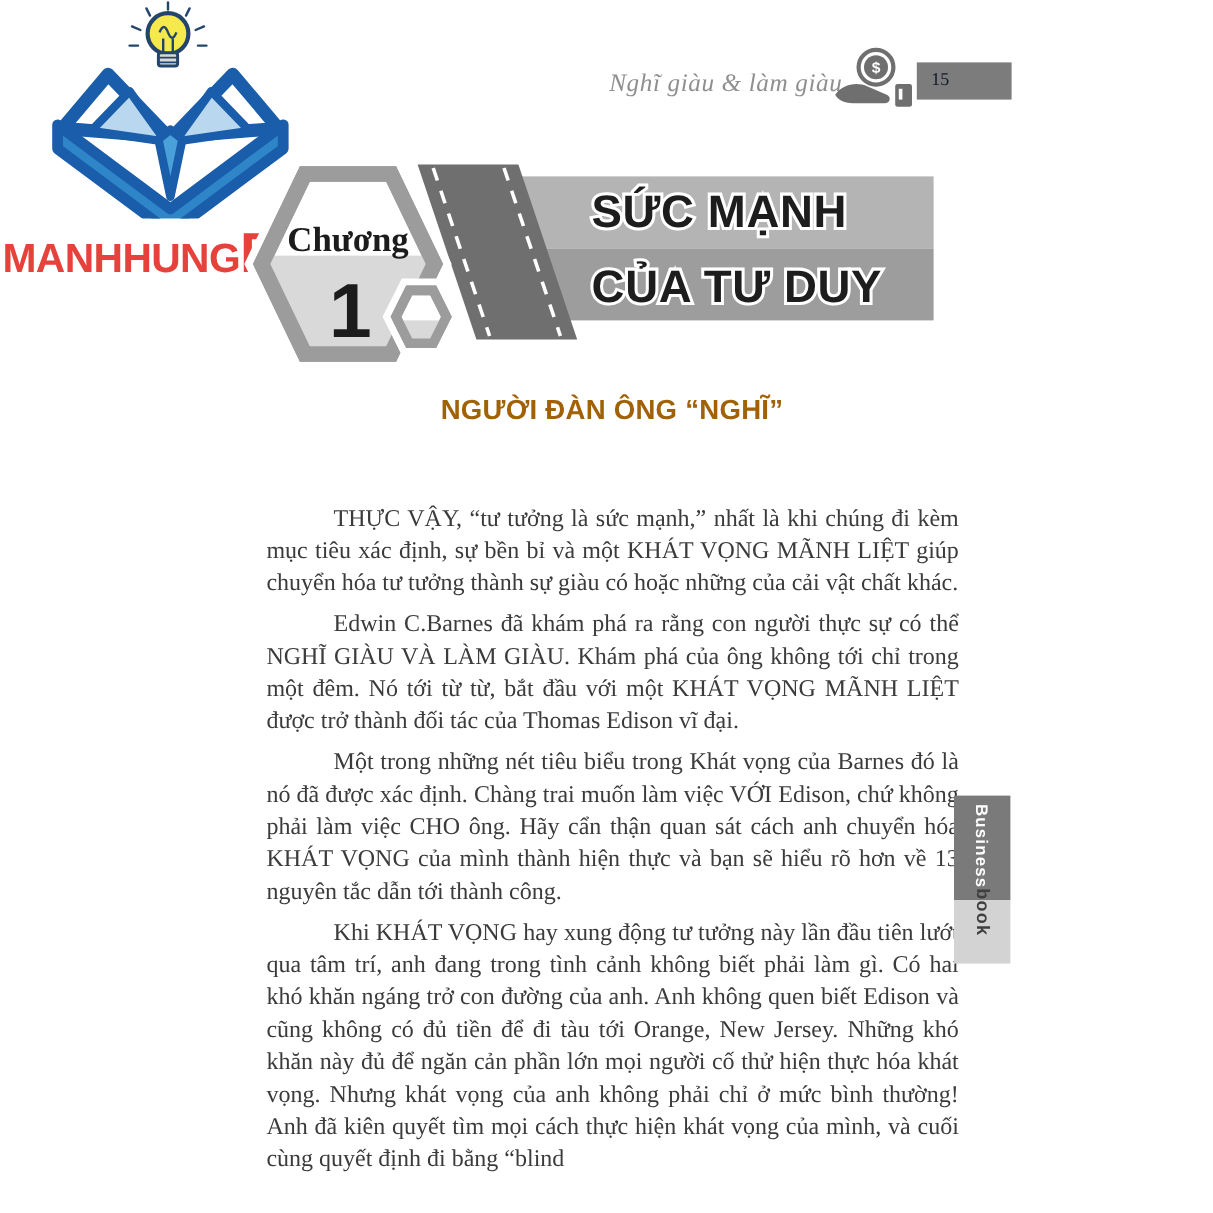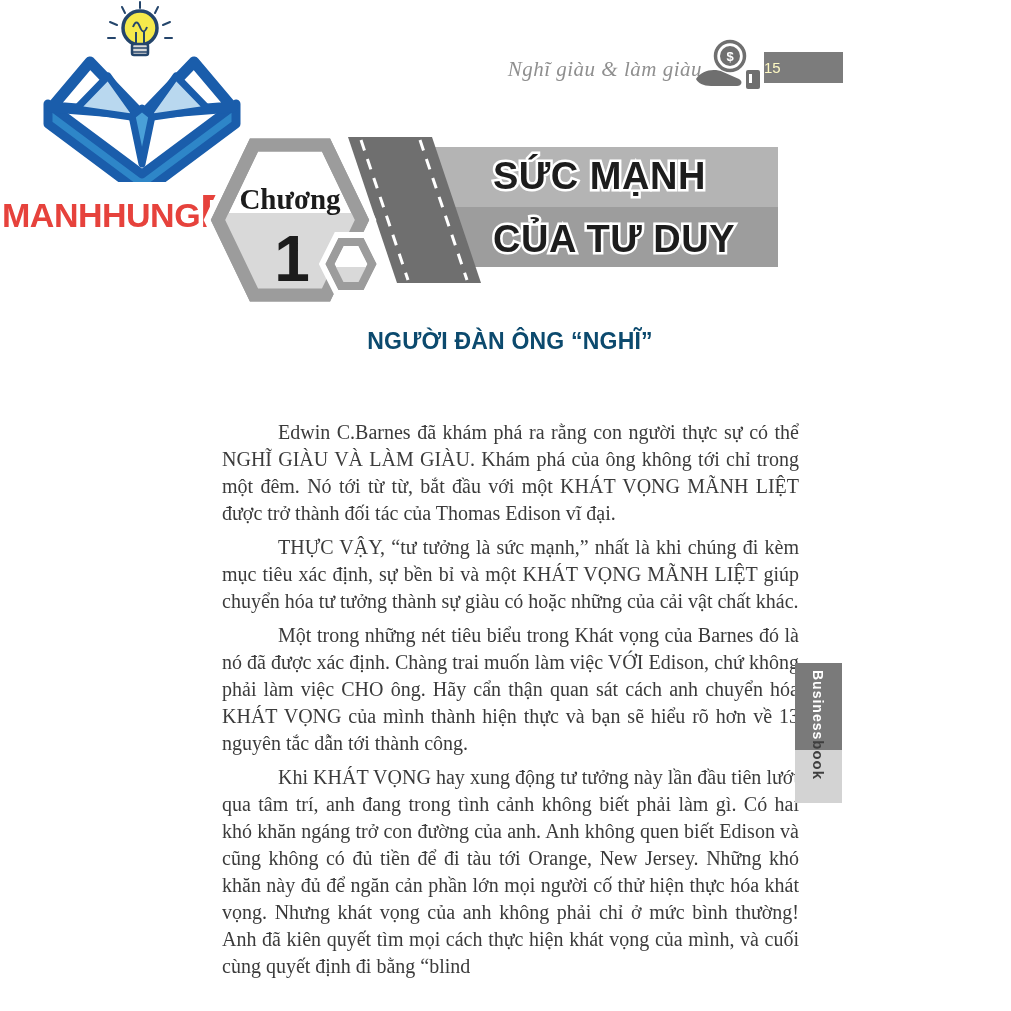--- a/index.html
+++ b/index.html
@@ -19,43 +19,43 @@
   .wm-text .p1{font-size:34px;}
   .wm-text .p2{font-size:47px;}
   
   .run-title{
     position:absolute;left:480px;top:46px;width:222px;text-align:right;
     font-style:italic;font-size:21px;color:#8f8f8f;letter-spacing:0.5px;margin-top:11px;
   }
   .coin-icon{position:absolute;left:690px;top:38px;}
   .pagenum-box{
     position:absolute;left:764px;top:52px;width:79px;height:31px;background:#7c7c7c;
-    color:#fef9c3;font-family:Liberation Sans, sans-serif;
-    font-size:15px;line-height:31px;box-sizing:border-box;
+    color:#0f172a;font-family:Liberation Serif, serif;
+    font-size:15px;line-height:31px;padding-left:12px;box-sizing:border-box;
   }
   
   .banner-svg{position:absolute;left:200px;top:115px;}
   .banner-title{
     font-family:"Liberation Sans","DejaVu Sans",sans-serif;
     font-weight:800;font-size:38px;letter-spacing:0.5px;
     fill:#1d1d1d;stroke:#ffffff;stroke-width:5px;paint-order:stroke;
   }
   .hex-label{
     font-family:"Liberation Serif","DejaVu Serif",serif;
     font-weight:700;font-size:29px;fill:#1c1c1c;
   }
   .hex-number{
     font-family:"Liberation Sans","DejaVu Sans",sans-serif;
     font-weight:800;font-size:64px;fill:#1c1c1c;
   }
   
   .heading{
     position:absolute;left:172px;top:322px;width:676px;text-align:center;
     font-family:"Liberation Sans","DejaVu Sans",sans-serif;
-    font-weight:800;font-size:23px;line-height:39px;color:#0c4a6e;letter-spacing:0.2px;
+    font-weight:800;font-size:23px;line-height:39px;color:#a16207;letter-spacing:0.2px;
   }
   
   .body-text{position:absolute;left:222px;top:419px;width:577px;}
   .body-text p{
     margin:0 0 7px 0;font-size:20px;line-height:27px;color:#3b3b3b;
     text-align:justify;text-indent:56px;
   }
   
   .side-tab{position:absolute;left:795px;top:663px;width:47px;height:140px;}
   .side-tab .dark{position:absolute;left:0;top:0;width:47px;height:87px;background:#7a7a7a;}
@@ -157,22 +157,22 @@
       <rect x="126" y="152" width="52" height="24" fill="#d9d9d9" clip-path="url(#hexSmallClip)"></rect>
       <polygon points="141,127 161,127 172,149 161,171 141,171 130,149" fill="none" stroke="#9c9c9c" stroke-width="8"></polygon>
     </g>
   </svg>
 
   <div class="heading">
     <div>NGƯỜI ĐÀN ÔNG “NGHĨ”</div>
   </div>
 
   <div class="body-text">
+    <p>THỰC VẬY, “tư tưởng là sức mạnh,” nhất là khi chúng đi kèm mục tiêu xác định, sự bền bỉ và một KHÁT VỌNG MÃNH LIỆT giúp chuyển hóa tư tưởng thành sự giàu có hoặc những của cải vật chất khác.</p>
     <p>Edwin C.Barnes đã khám phá ra rằng con người thực sự có thể NGHĨ GIÀU VÀ LÀM GIÀU. Khám phá của ông không tới chỉ trong một đêm. Nó tới từ từ, bắt đầu với một KHÁT VỌNG MÃNH LIỆT được trở thành đối tác của Thomas Edison vĩ đại.</p>
-    <p>THỰC VẬY, “tư tưởng là sức mạnh,” nhất là khi chúng đi kèm mục tiêu xác định, sự bền bỉ và một KHÁT VỌNG MÃNH LIỆT giúp chuyển hóa tư tưởng thành sự giàu có hoặc những của cải vật chất khác.</p>
     <p>Một trong những nét tiêu biểu trong Khát vọng của Barnes đó là nó đã được xác định. Chàng trai muốn làm việc VỚI Edison, chứ không phải làm việc CHO ông. Hãy cẩn thận quan sát cách anh chuyển hóa KHÁT VỌNG của mình thành hiện thực và bạn sẽ hiểu rõ hơn về 13 nguyên tắc dẫn tới thành công.</p>
     <p>Khi KHÁT VỌNG hay xung động tư tưởng này lần đầu tiên lướt qua tâm trí, anh đang trong tình cảnh không biết phải làm gì. Có hai khó khăn ngáng trở con đường của anh. Anh không quen biết Edison và cũng không có đủ tiền để đi tàu tới Orange, New Jersey. Những khó khăn này đủ để ngăn cản phần lớn mọi người cố thử hiện thực hóa khát vọng. Nhưng khát vọng của anh không phải chỉ ở mức bình thường! Anh đã kiên quyết tìm mọi cách thực hiện khát vọng của mình, và cuối cùng quyết định đi bằng “blind</p>
   </div>
 
   <div class="side-tab">
     <div class="dark"></div>
     <div class="light"></div>
     <div class="vtext"><span class="w">Business</span><span class="d">book</span></div>
   </div>
 

